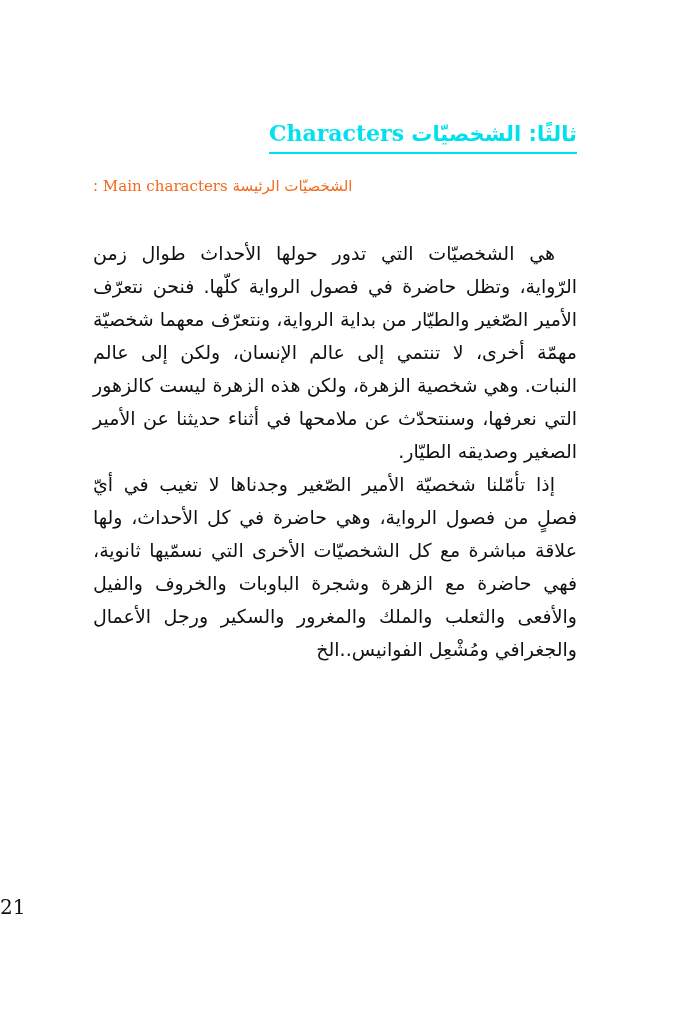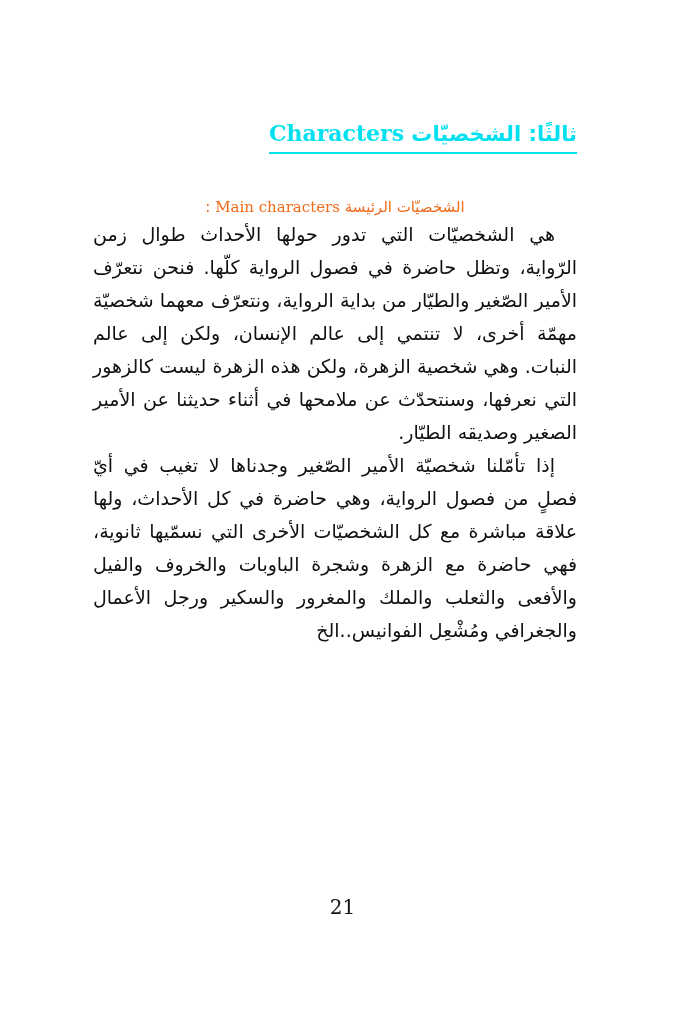--- a/index.html
+++ b/index.html
@@ -45,30 +45,30 @@
   }
   
   .body-para {
     color: var(--body-color, #111111);
     font-size: 19px;
     line-height: 33px;
     text-align: justify;
     margin: 0;
   }
   .p1 { margin-top: 36px; }
-  .p2 { }
+  .p2 { margin-top: 40px; }
   .p3 { margin-top: 0; }
   .indent { text-indent: 22px; }
   
   .subtitle {
-    margin-top: 42px;
+    margin-top: 21px;
     color: var(--subtitle-color, #f26a1c);
     font-size: 15px;
     line-height: 22px;
-    text-align: center;
+    text-align: left;
   }
   .subtitle-en {
     font-family: "DejaVu Serif", serif;
     direction: ltr;
     unicode-bidi: embed;
   }
   
   .section-heading {
     margin-top: 24px;
     color: var(--heading-color, #ad2a3a);
@@ -80,21 +80,20 @@
   .section-heading .gap {
     display: inline-block;
     width: 24px;
   }
   
   .page-number {
     position: absolute;
     top: 895px;
     left: 0;
     right: 0;
-    text-align: center;
     font-family: "DejaVu Serif", serif;
     font-size: 20px;
     color: #111111;
     direction: ltr;
   }
 </style>
 </head>
 <body>
 
 <div class="page">

